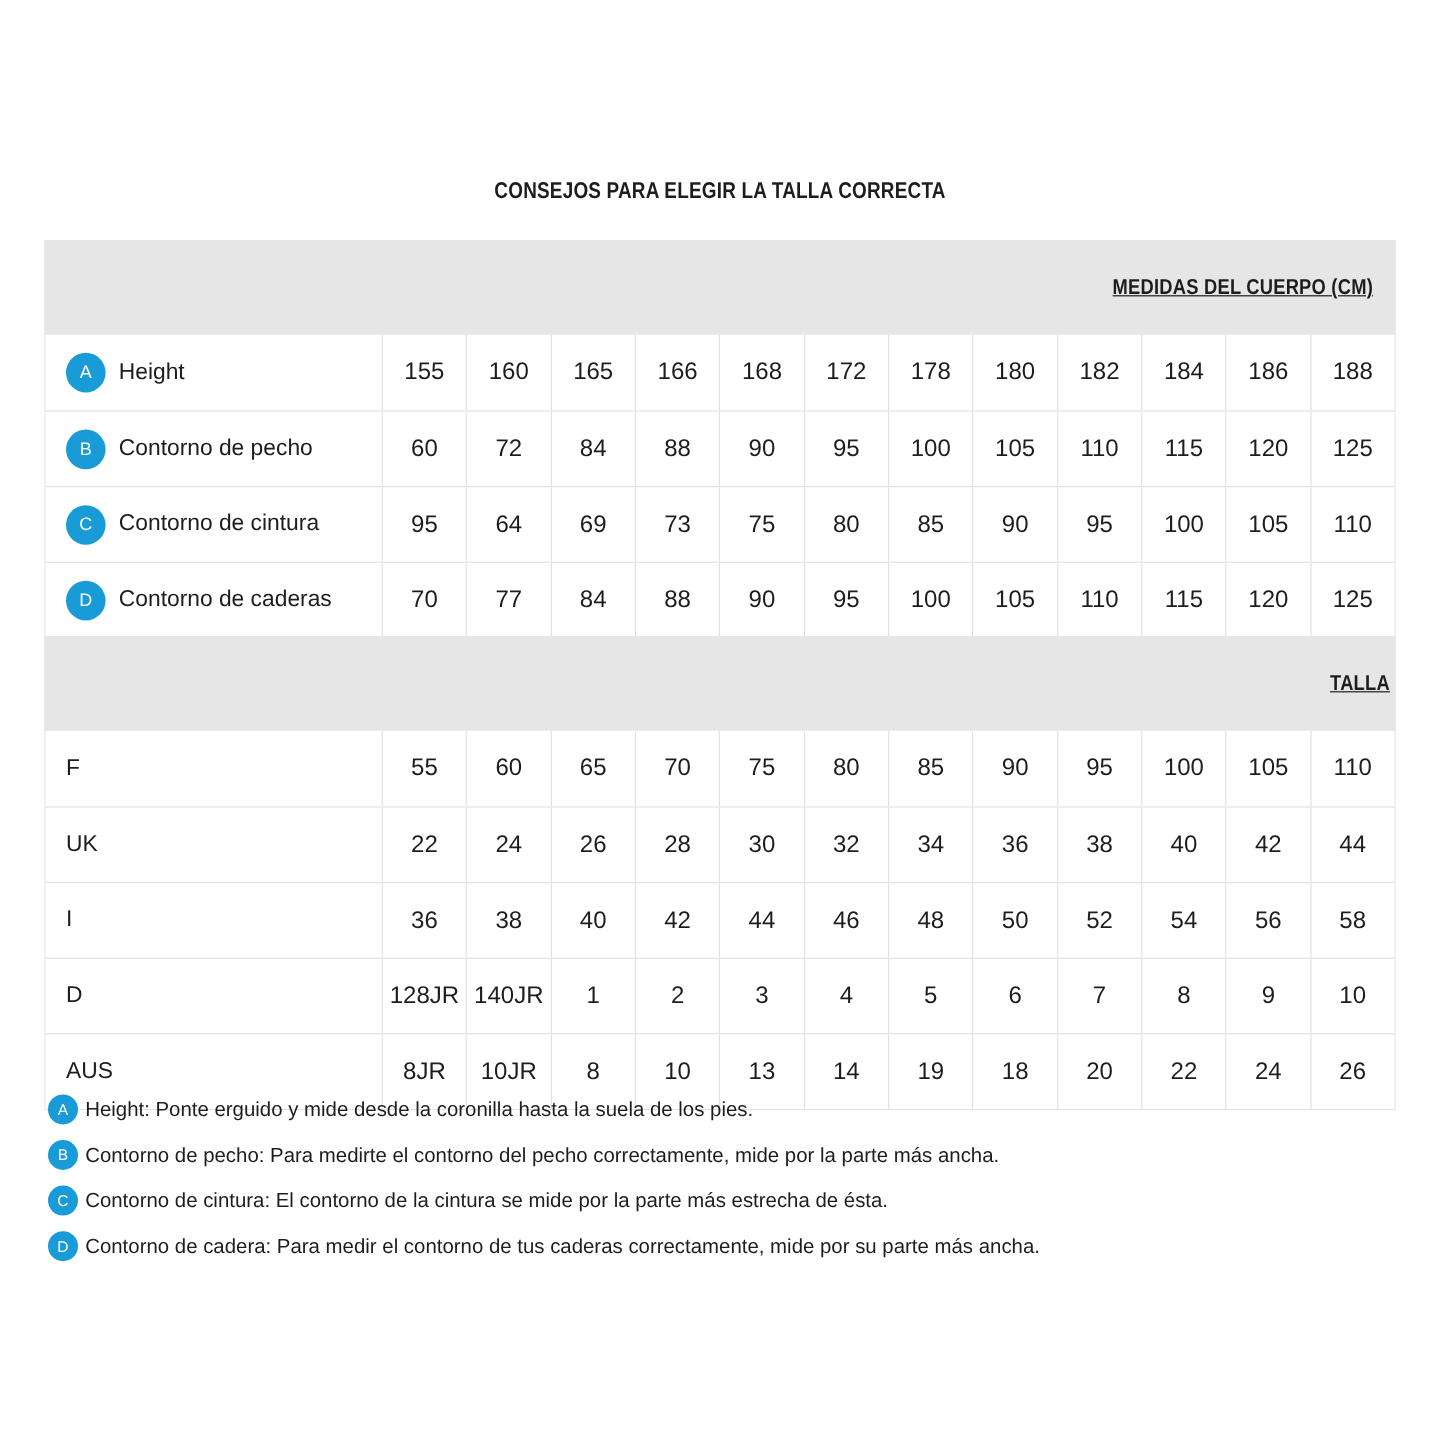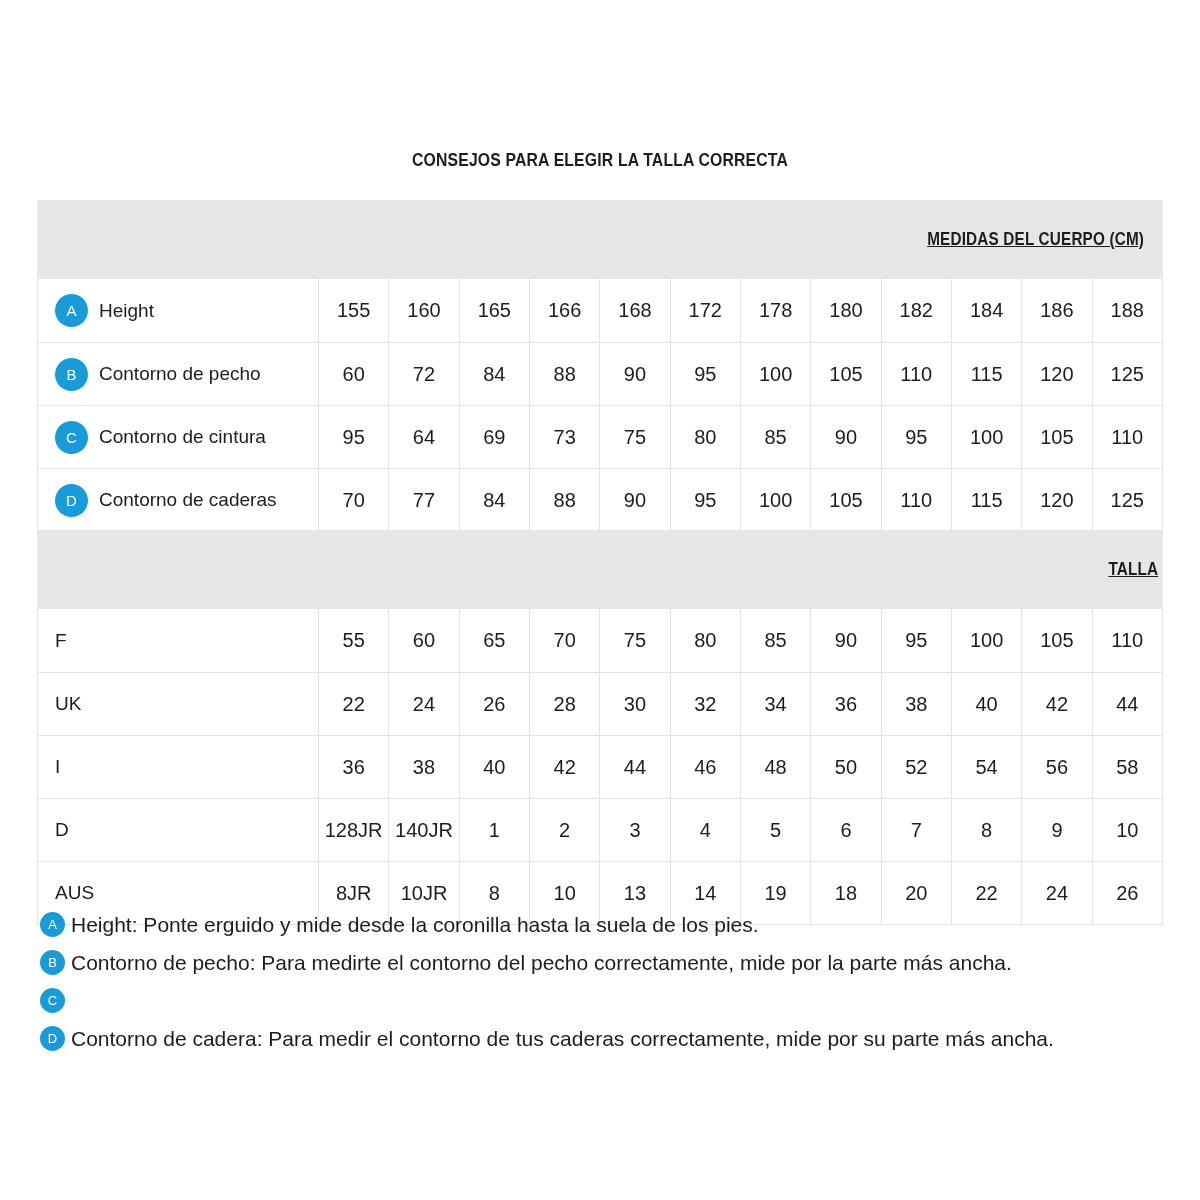--- a/index.html
+++ b/index.html
@@ -100,21 +100,21 @@
     border-radius: 50%;
     background: #199bd7;
     color: #ffffff;
     font-size: 13px;
     display: flex;
     align-items: center;
     justify-content: center;
     margin-right: 6px;
     flex: none;
   }
-  .ftext { font-size: 21px; }
+  .ftext { font-size: 17px; }
 </style>
 </head>
 <body>
 
 <div class="page-title">CONSEJOS PARA ELEGIR LA TALLA CORRECTA</div>
 
 <div class="size-table">
     <div class="band">
       <span class="band-text">MEDIDAS DEL CUERPO (CM)</span>
     </div>
@@ -284,18 +284,19 @@
     <div class="footnote">
       <span class="fbadge">A</span>
       <span class="ftext">Height: Ponte erguido y mide desde la coronilla hasta la suela de los pies.</span>
     </div>
     <div class="footnote">
       <span class="fbadge">B</span>
       <span class="ftext">Contorno de pecho: Para medirte el contorno del pecho correctamente, mide por la parte más ancha.</span>
     </div>
     <div class="footnote">
       <span class="fbadge">C</span>
+      <span class="ftext">Contorno de cintura: El contorno de la cintura se mide por la parte más estrecha de ésta.</span>
     </div>
     <div class="footnote">
       <span class="fbadge">D</span>
       <span class="ftext">Contorno de cadera: Para medir el contorno de tus caderas correctamente, mide por su parte más ancha.</span>
     </div>
   </div>
 
 </body></html>

